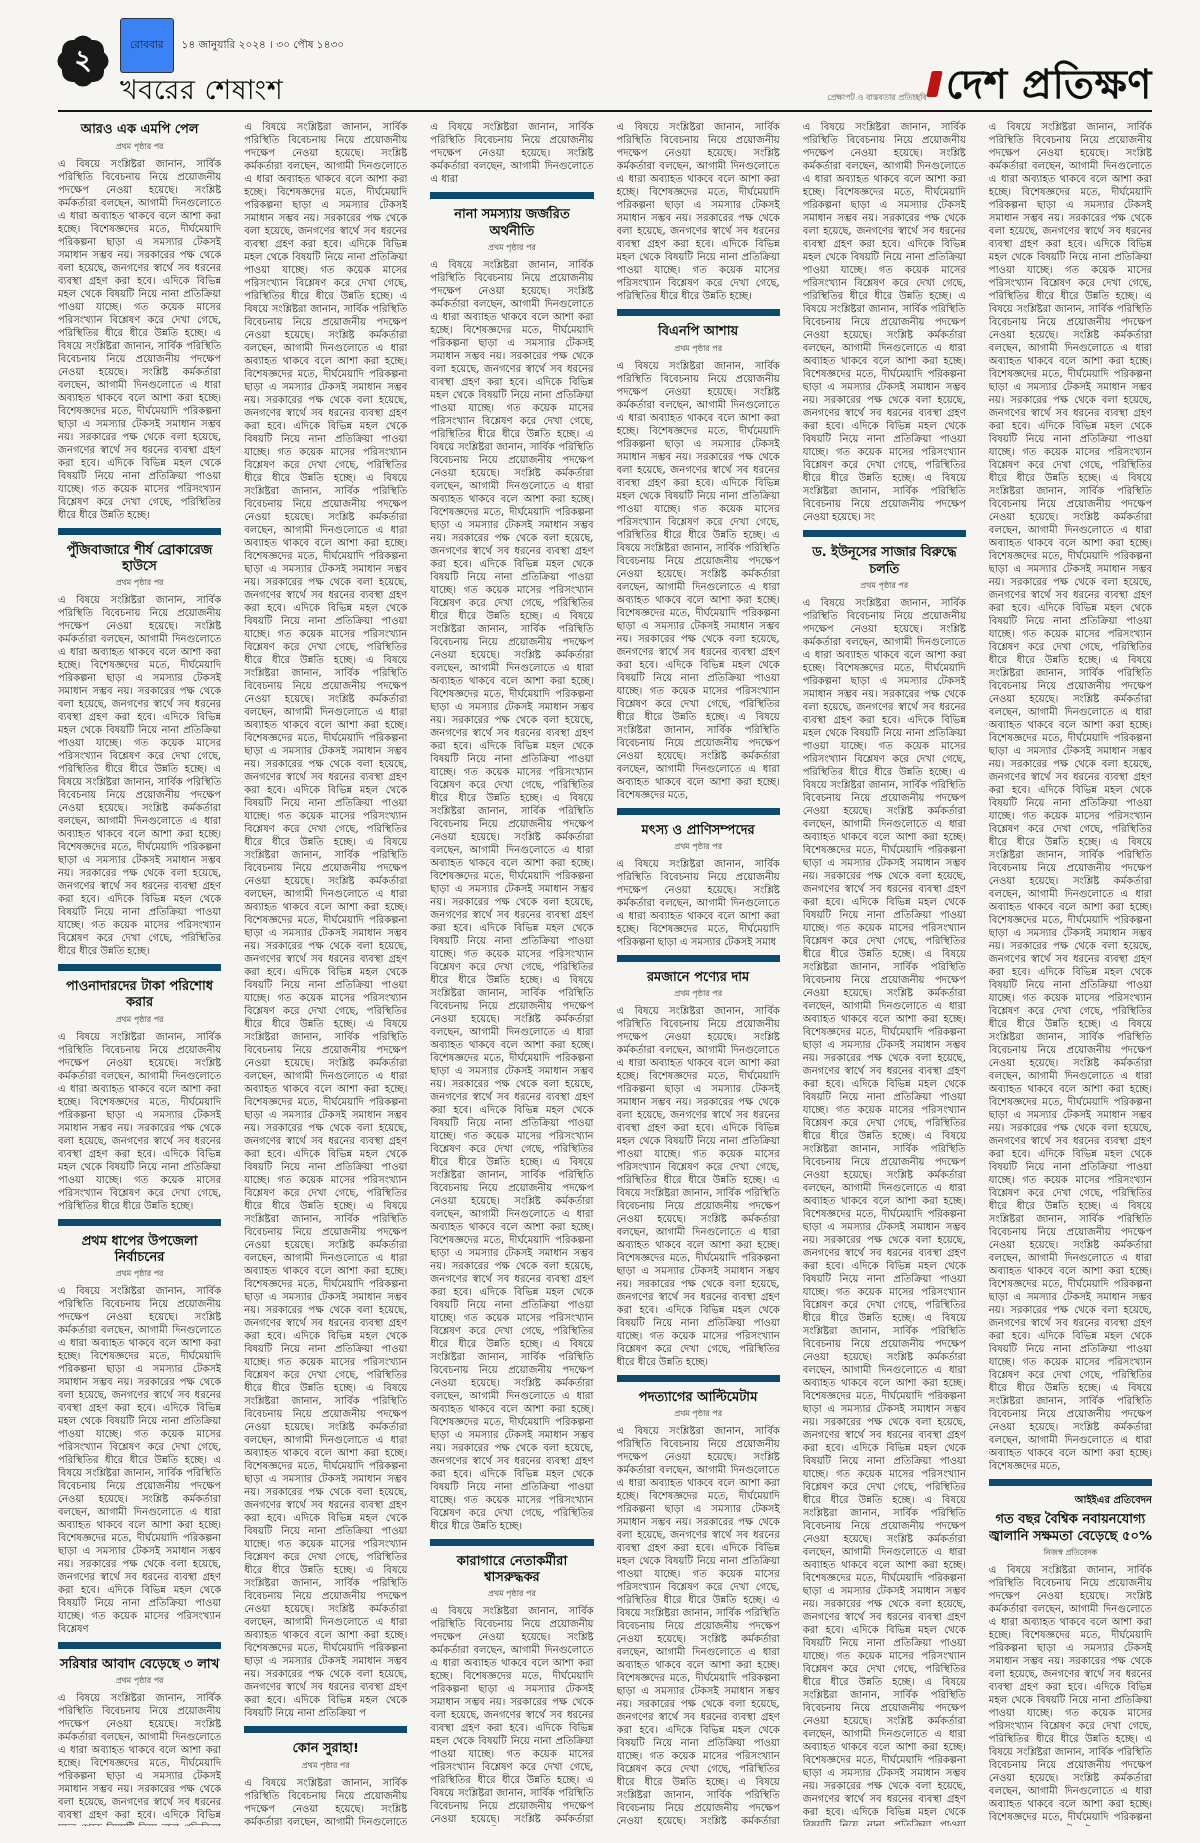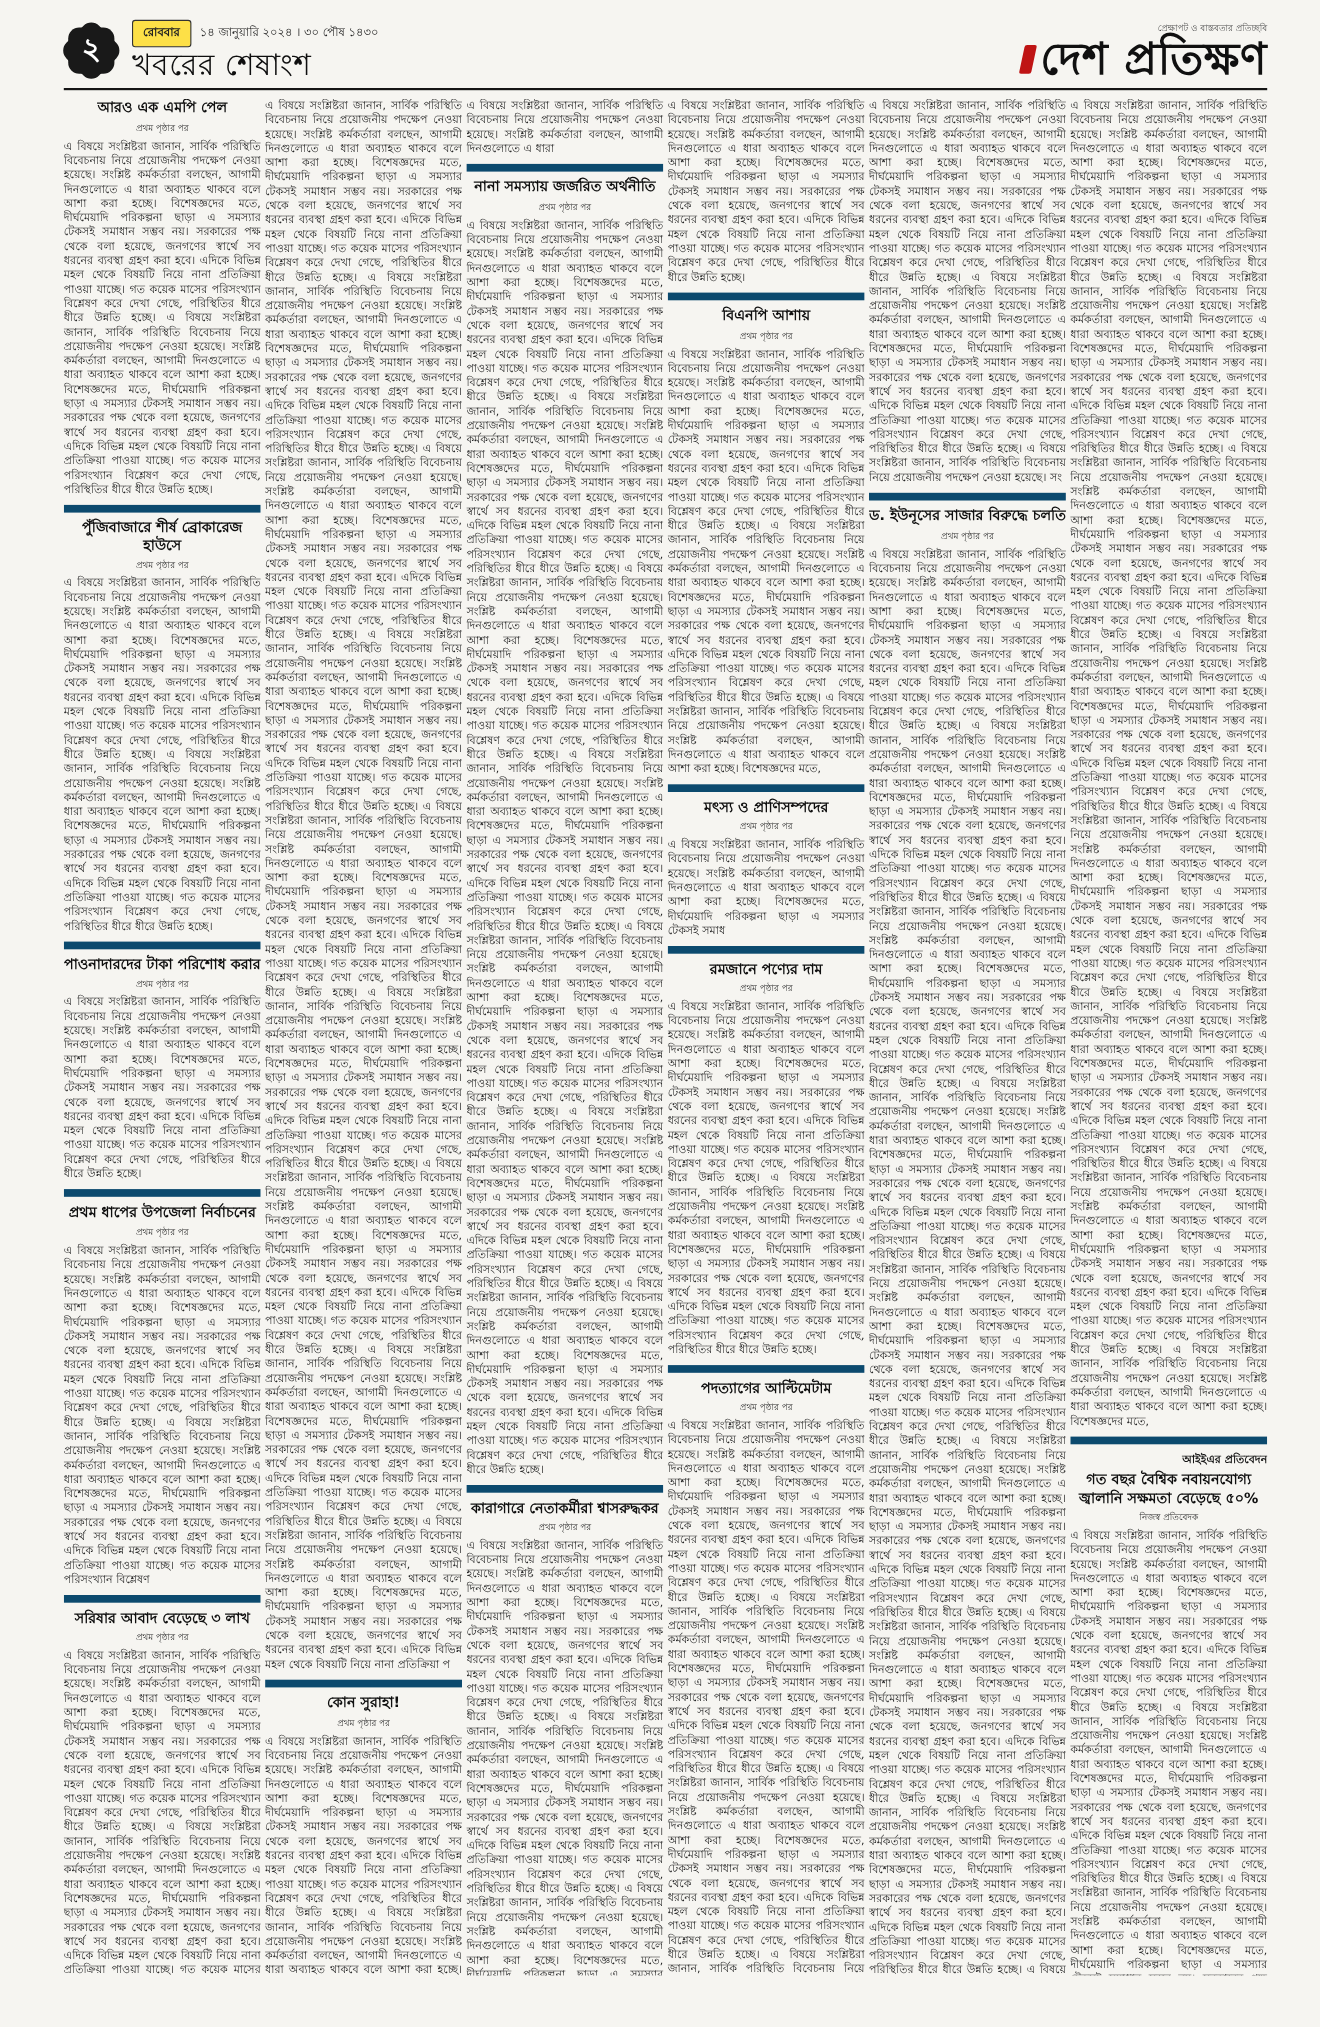--- a/index.html
+++ b/index.html
@@ -14,30 +14,30 @@
 
   
   .header{display:flex;align-items:flex-end;justify-content:space-between;padding-bottom:6px;border-bottom:2px solid #151515;}
   .header-left{display:flex;align-items:center;gap:12px;}
   .badge{position:relative;width:50px;height:50px;flex:0 0 auto;}
   .badge::before,.badge::after{content:"";position:absolute;inset:4px;background:#191919;border-radius:10px;}
   .badge::after{transform:rotate(45deg);}
   .badge .num{position:relative;z-index:2;display:flex;width:100%;height:100%;align-items:center;justify-content:center;color:#fff;font-size:27px;font-weight:bold;}
   .head-stack{display:flex;flex-direction:column;gap:3px;}
   .dateline{display:flex;align-items:center;gap:8px;font-size:10.5px;color:#222;}
-  .day-pill{border:1px solid #333;border-radius:3px;padding:3px 9px;font-weight:bold;font-size:10.5px;background:#fde047;}
+  .day-pill{border:1px solid #333;border-radius:3px;padding:18px 9px;font-weight:normal;font-size:10.5px;background:#3b82f6;}
   .section-title{font-size:27px;font-weight:400;line-height:1.05;color:#0e0e0e;letter-spacing:.5px;}
-  .header-right{display:flex;flex-direction:column;align-items:flex-end;gap:2px;justify-content:space-between;}
+  .header-right{display:flex;flex-direction:row;align-items:flex-end;gap:2px;justify-content:space-between;}
   .tagline{font-size:8px;color:#555;}
   .masthead{display:flex;align-items:center;gap:6px;}
   .masthead-accent{width:11px;height:26px;background:#bf1414;transform:skewX(-12deg);border-radius:2px;}
   .masthead-text{font-size:40px;font-weight:800;color:#101010;line-height:1;letter-spacing:.5px;}
 
   
-  .columns{display:flex;gap:4px;margin-top:8px;height:1706px;overflow:hidden;}
+  .columns{display:flex;gap:23px;margin-top:8px;height:1706px;overflow:hidden;}
   .col{flex:1 1 0;min-width:0;overflow:hidden;}
   .block{margin-bottom:4px;}
   .block.ruled{border-top:7px solid #0c4a6e;padding-top:6px;margin-top:7px;}
   .kicker{text-align:right;font-size:10px;font-weight:bold;color:#161616;margin-bottom:2px;}
   .headline{text-align:center;font-size:13px;font-weight:800;line-height:1.25;color:#0f0f0f;margin:1px 0 2px;}
   .sub{text-align:center;font-size:8px;font-weight:400;color:#333;margin-bottom:4px;}
   p.bodytext{margin:0;font-size:10px;line-height:1.3;text-align:justify;color:#262626;word-break:break-word;}
 </style>
 </head>
 <body>

